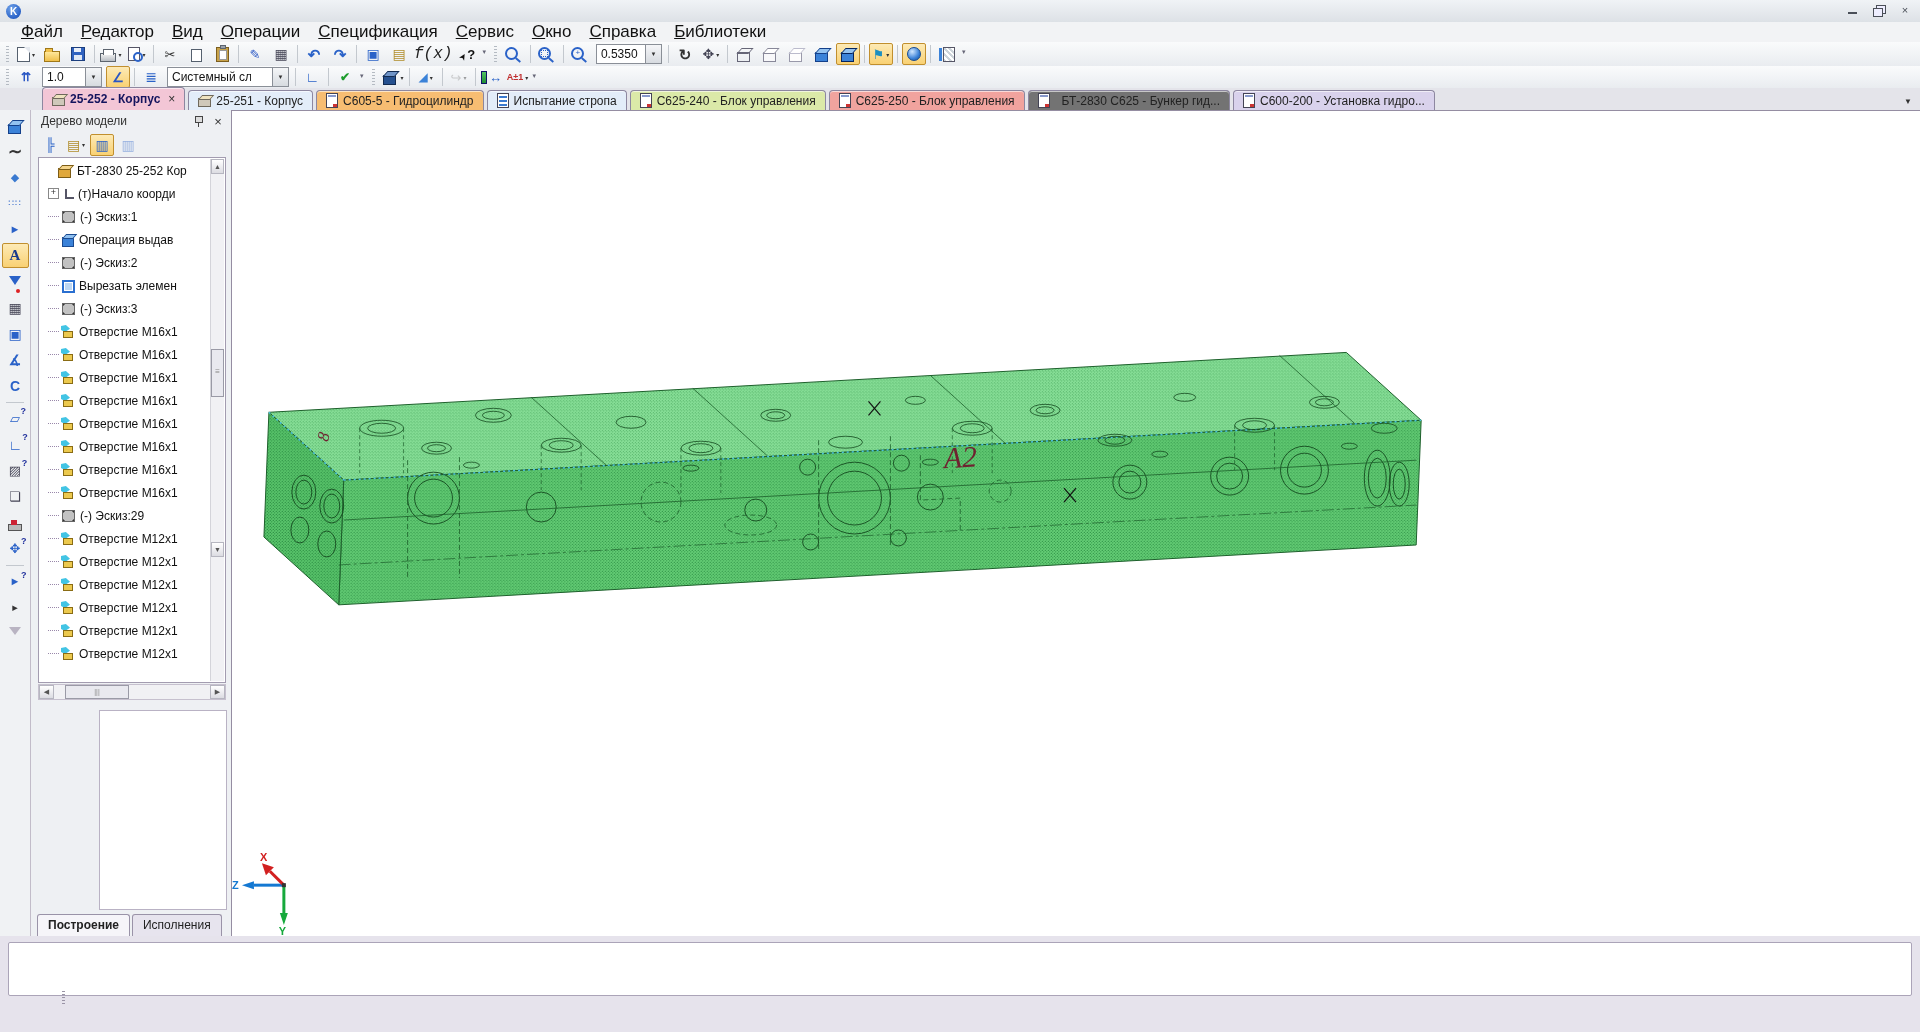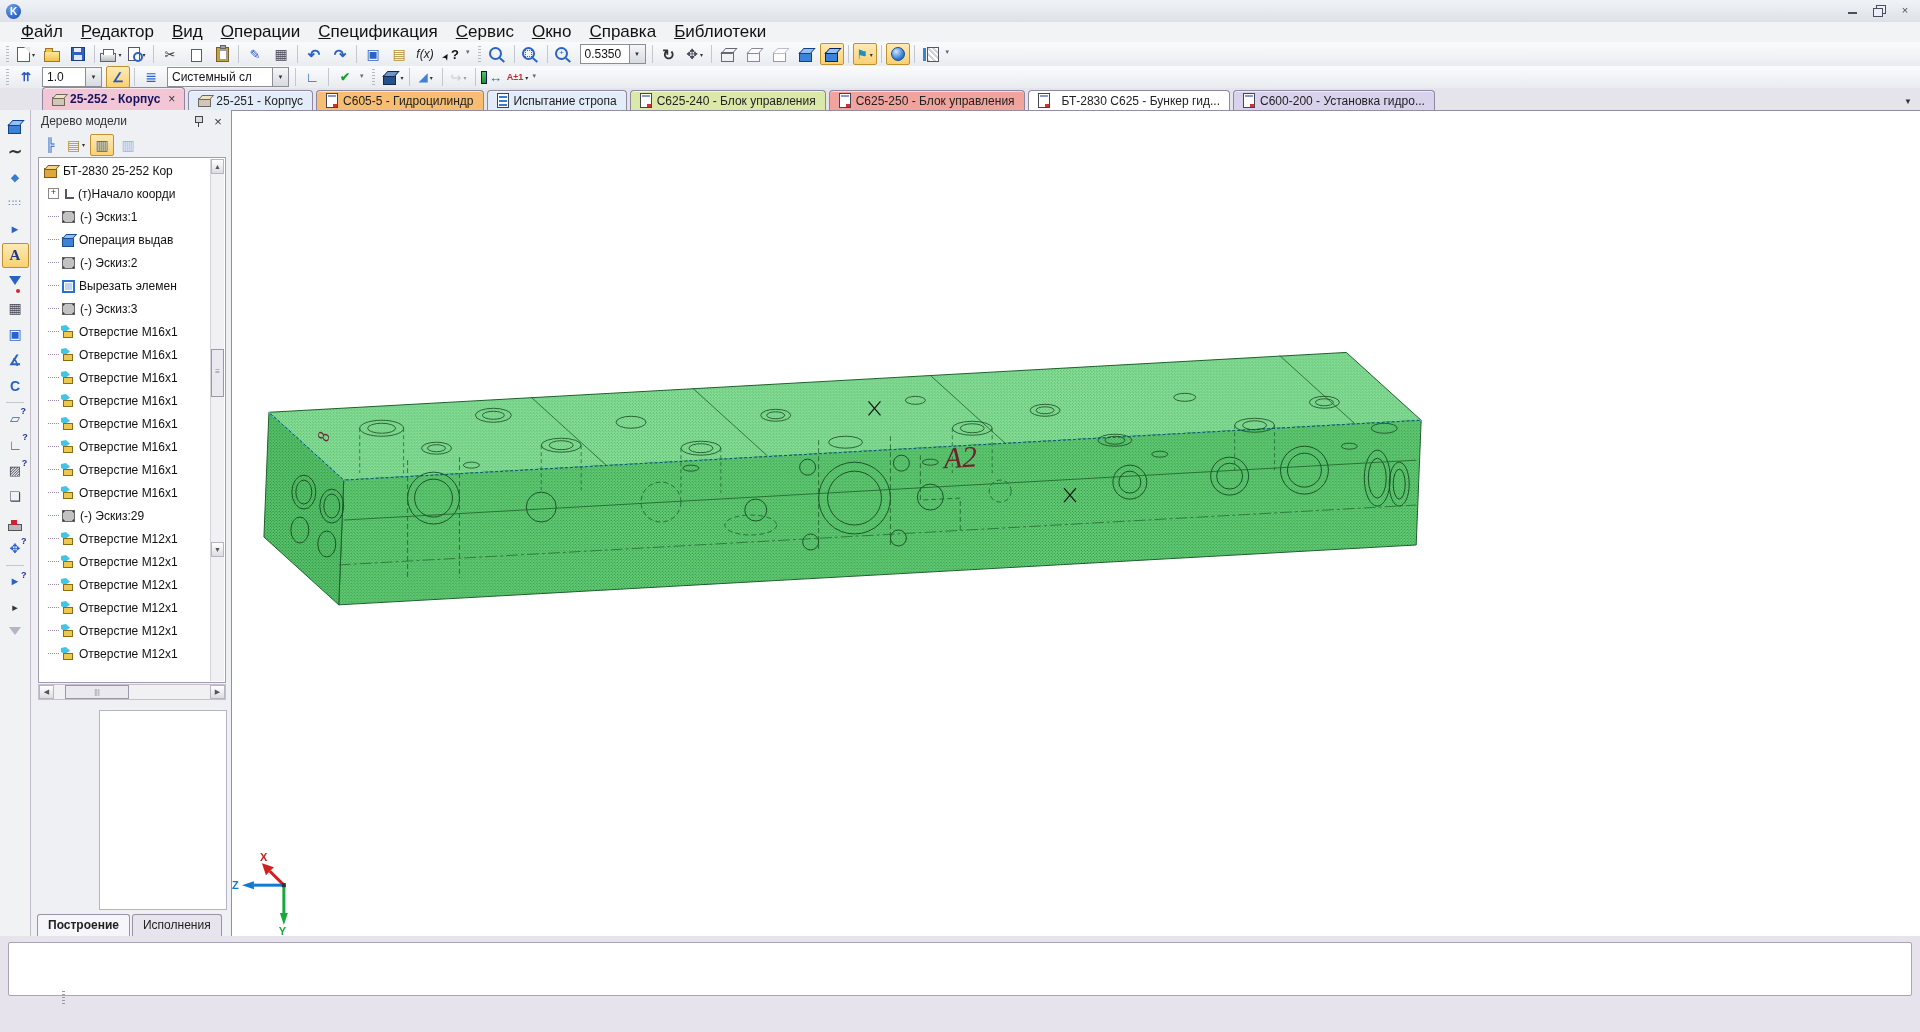--- a/index.html
+++ b/index.html
@@ -52,21 +52,21 @@
   .g-copy{width:9px;height:11px;background:#fff;border:1px solid #55606e;margin:3px 2px 0 3px}
   .g-copy::before{content:"";position:absolute;left:2px;top:-4px;width:9px;height:11px;background:#fff;border:1px solid #55606e;z-index:-1}
   .g-paste{width:11px;height:13px;background:#c8a24a;border:1px solid #7c5e1e}
   .g-paste::before{content:"";position:absolute;left:2px;top:2px;width:6px;height:8px;background:#fff;border:1px solid #999}
   .g-paste::after{content:"";position:absolute;left:3px;top:-3px;width:4px;height:2px;background:#9aa2ac;border:1px solid #5c646e}
   .g-brush{color:#2a57c4}
   .g-grid{color:#445;font-size:14px}
   .g-undo,.g-redo{color:#2a62c8;font-size:15px;font-weight:bold}
   .g-window{color:#2a62c8;font-size:14px}
   .g-window-tile{color:#b08c2a;font-size:14px}
-  .g-fx{font-style:italic;font-family:Liberation Sans, sans-serif;font-size:12px;color:#222;white-space:nowrap}
+  .g-fx{font-style:italic;font-family:Liberation Mono, monospace;font-size:16px;color:#222;white-space:nowrap}
   .g-help-cursor{font-weight:bold;font-size:13px;color:#111}
   .g-help-cursor::before{content:"➤";font-size:8px;color:#111;display:inline-block;transform:rotate(-60deg);margin-right:1px}
   .g-mag,.g-mag2,.g-mag3{width:9px;height:9px;border:2px solid #2a62c8;border-radius:50%;margin:0 4px 2px 0;font-size:8px;color:#2a62c8;text-align:center;line-height:8px}
   .g-mag::after,.g-mag2::after,.g-mag3::after{content:"";position:absolute;width:6px;height:2px;background:#2a62c8;right:-5px;bottom:-3px;transform:rotate(40deg)}
   .g-mag2::before{content:"";position:absolute;inset:1px;border:1px dotted #2a62c8}
   .g-mag3::before{content:"+";position:absolute;left:0;right:0;top:0}
   .g-rotate{color:#333;font-size:15px;font-weight:bold}
   .g-orientation{color:#445;font-size:14px}
   [class*="g-cube"]{width:11px;height:8px;position:relative;margin:6px 3px 0 2px;border:1px solid #334;display:inline-block}
   [class*="g-cube"]::before{content:"";position:absolute;left:1px;top:-5px;width:10px;height:4px;border:1px solid #334;transform:skewX(-42deg)}
@@ -141,21 +141,21 @@
   .treepanel{width:200px;background:#eef0f3;border-right:1px solid #958da2;display:flex;flex-direction:column}
   .tp-header{height:22px;display:flex;align-items:center;padding:0 6px 0 10px;font-size:12px;color:#333}
   .tp-title{flex:1}
   .pin{width:10px;height:12px;position:relative;margin-right:8px}
   .pin::before{content:"";position:absolute;left:2px;top:1px;width:6px;height:5px;border:1px solid #444;background:#ddd}
   .pin::after{content:"";position:absolute;left:4.5px;top:7px;width:1px;height:5px;background:#444}
   .tp-close{font-size:13px;color:#333;width:14px;text-align:center}
   .tp-toolbar{height:25px;display:flex;align-items:center;padding-left:6px}
   .tree{position:relative;margin:0 5px 0 7px;background:#fff;border:1px solid #a39cb0;height:524px;overflow:hidden;font-size:12px;color:#111}
   .tree-inner{position:absolute;left:1px;top:1px;right:14px;bottom:1px;overflow:hidden}
-  .tree-row{height:23px;display:flex;align-items:center;white-space:nowrap;padding-left:2px}
+  .tree-row{height:23px;display:flex;align-items:center;white-space:nowrap;padding-left:16px}
   .tree-row.child{padding-left:8px}
   .tg{width:11px;height:1px;border-top:1px dotted #98a;margin-right:2px;flex:none}
   .ebox{width:9px;height:9px;border:1px solid #888;background:#fff;font-size:9px;line-height:7px;text-align:center;color:#333;margin-right:2px;flex:none}
   .tic{position:relative;flex:none;margin-right:4px}
   .tic-part-root{width:11px;height:8px;background:#e0a83c;border:1px solid #7c5c16;margin:4px 6px 0 2px}
   .tic-part-root::before{content:"";position:absolute;left:1px;top:-4px;width:10px;height:3px;background:#f4d48a;border:1px solid #7c5c16;transform:skewX(-42deg)}
   .tic-origin{width:13px;height:12px}
   .tic-origin::before{content:"";position:absolute;left:4px;top:1px;width:2px;height:10px;background:#556}
   .tic-origin::after{content:"";position:absolute;left:4px;bottom:1px;width:9px;height:2px;background:#556}
   .tic-sketch{width:11px;height:10px;margin:1px 5px 0 1px;background:#c2c2c2;border:1px solid #666;background-image:radial-gradient(circle at 0 0,#333 1.5px,transparent 1.7px),radial-gradient(circle at 100% 0,#333 1.5px,transparent 1.7px),radial-gradient(circle at 0 100%,#333 1.5px,transparent 1.7px),radial-gradient(circle at 100% 100%,#333 1.5px,transparent 1.7px)}
@@ -402,21 +402,21 @@
         <span>Испытание стропа</span>
       </div>
       <div class="tab" style="background: rgb(219, 233, 168);">
         <span class="ti ti-drawing"></span>
         <span>С625-240 - Блок управления</span>
       </div>
       <div class="tab" style="background: rgb(241, 163, 158);">
         <span class="ti ti-drawing"></span>
         <span>С625-250 - Блок управления</span>
       </div>
-      <div class="tab" style="background: #ffffff; gap: 12px;">
+      <div class="tab" style="background: #737373; gap: 12px;">
         <span class="ti ti-drawing"></span>
         <span>БТ-2830   С625 - Бункер гид...</span>
       </div>
       <div class="tab" style="background: rgb(217, 210, 236);">
         <span class="ti ti-drawing"></span>
         <span>С600-200 - Установка гидро...</span>
       </div>
       <span class="tab-dd">▼</span>
   </div>
 

